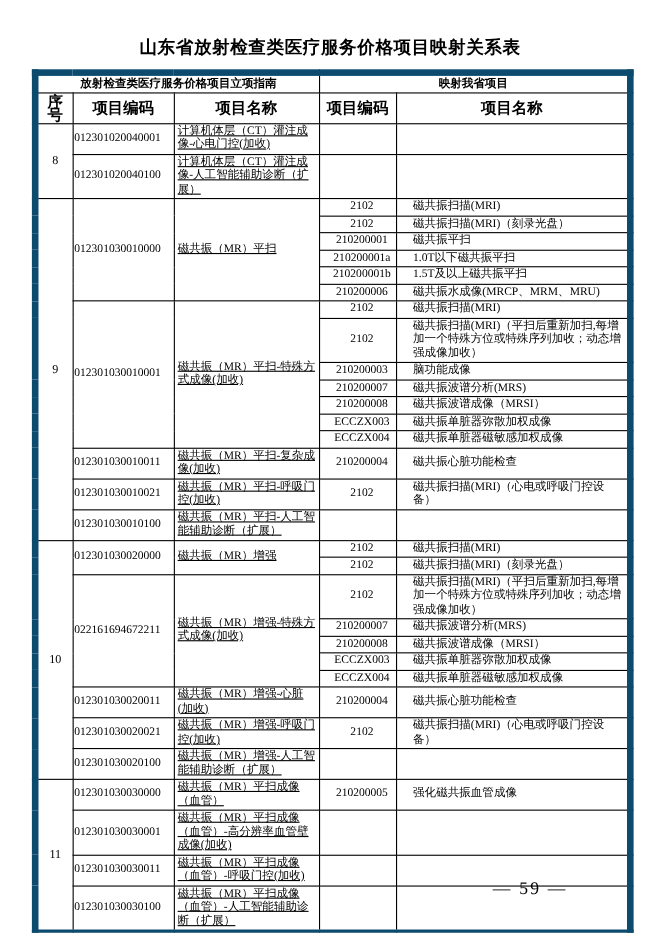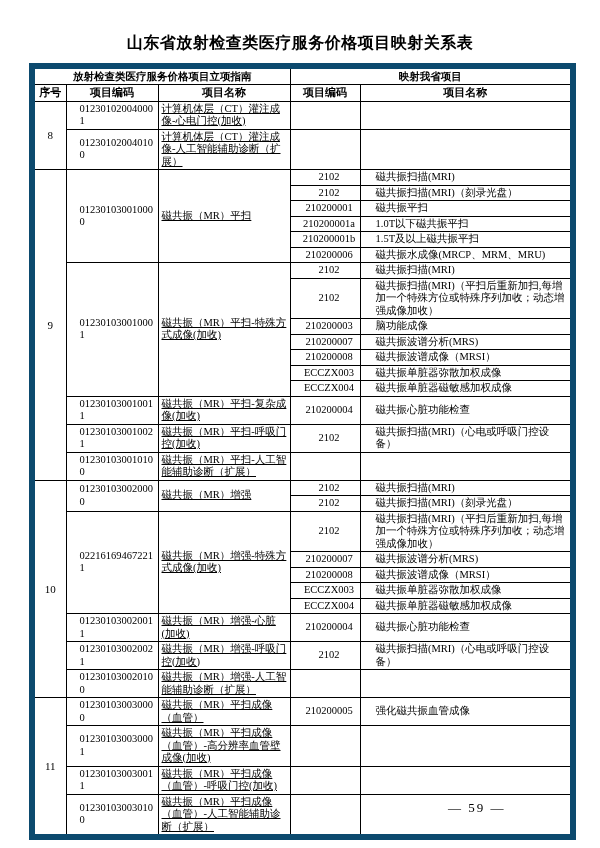--- a/index.html
+++ b/index.html
@@ -42,31 +42,31 @@
     overflow: hidden;
     word-break: break-all;
   }
   thead th {
     font-family: "Liberation Sans", "DejaVu Sans", sans-serif;
     font-weight: bold;
     text-align: center;
     font-size: 10.5px;
   }
   thead tr.h1 th { height: 15px; border-left-width: 1.5px; }
-  thead tr.h2 th { height: 17px; font-size: 11px; margin-top: 32px; }
+  thead tr.h2 th { height: 17px; font-size: 14px; margin-top: 32px; }
   tbody tr { height: 15px; }
   td.c-seq  { text-align: center; font-size: 11px; }
-  td.c-code { text-align: left; padding-left: 13px; letter-spacing: 0; }
+  td.c-code { text-align: left; padding-left: 1px; letter-spacing: 0; }
   td.c-name { text-align: left; padding-left: 3px; text-decoration: underline; }
   td.c-mcode { text-align: center; padding-left: 10px; border-left-width: 1.5px; }
   td.c-mname { text-align: left; padding-left: 15px; }
   .pagenum {
     position: absolute;
     top: 800px; left: 448px;
-    font-size: 13px;
+    font-size: 16px;
     letter-spacing: 2px;
     font-family: "Liberation Serif", "DejaVu Serif", serif;
   }
 </style>
 </head>
 <body>
 
 <div class="page">
 
   <div class="title">山东省放射检查类医疗服务价格项目映射关系表</div>

